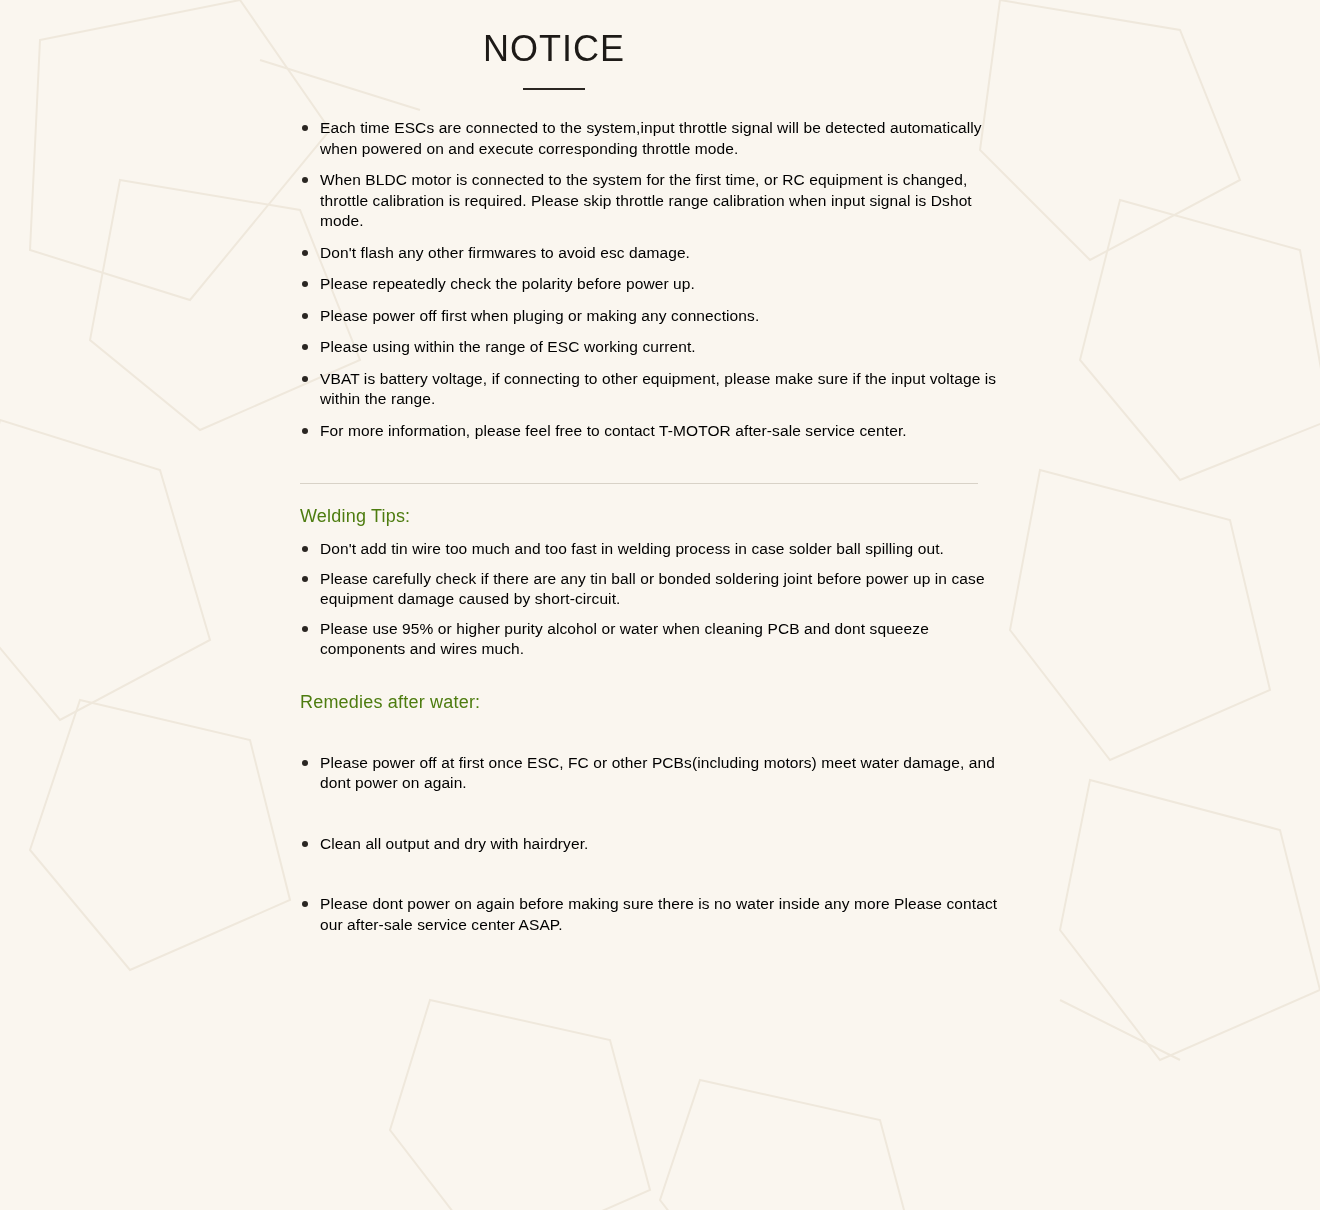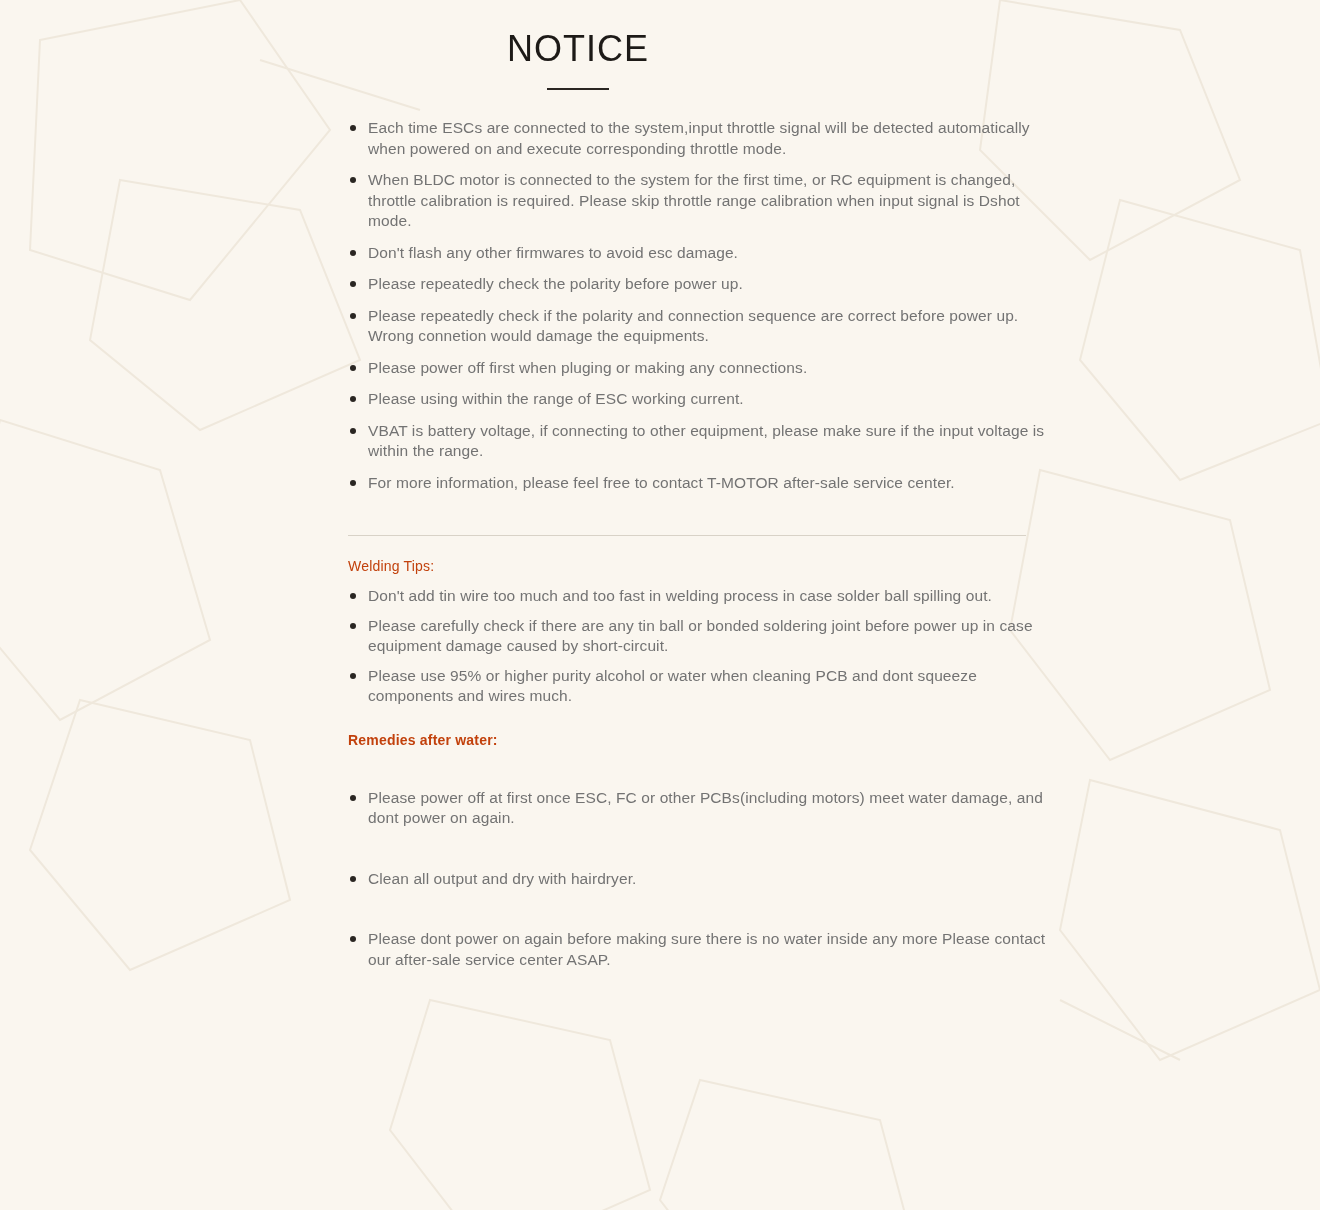--- a/index.html
+++ b/index.html
@@ -21,21 +21,20 @@
     inset: 0;
     pointer-events: none;
     z-index: 0;
   }
   .page {
     position: relative;
     z-index: 1;
     width: 1108px;
     height: 1210px;
     box-sizing: border-box;
-    padding-left: 48px;
   }
   .notice-title {
     text-align: center;
     font-size: 36px;
     font-weight: 400;
     letter-spacing: 1px;
     color: #1d1a17;
     margin: 0;
     padding-top: 28px;
   }
@@ -55,49 +54,48 @@
     list-style: none;
     margin: 0;
     padding: 0;
   }
   ul.bullets > li {
     position: relative;
     padding-left: 20px;
     margin-bottom: 11px;
     font-size: 15.5px;
     line-height: 20.5px;
-    color: #737373;
+    color: #000000;
     letter-spacing: 0.1px;
   }
   ul.bullets > li::before {
     content: "";
     position: absolute;
     left: 2px;
     top: 7px;
     width: 6px;
     height: 6px;
     background: #2a2622;
     border-radius: 50%;
   }
   .section-divider {
     width: 678px;
     height: 1px;
     background: #d8d2c7;
     margin: 42px 0 22px 0;
   }
   .section-heading {
-    font-size: 14px;
+    font-size: 18px;
     font-weight: 400;
-    color: #c2410c;
+    color: #4d7c0f;
     margin: 0 0 12px 0;
     letter-spacing: 0.2px;
   }
   .section-heading.second {
-    margin-top: 25px;
-    font-weight: bold;
+    margin-top: 32px;
   }
   ul.bullets.tight > li {
     margin-bottom: 9px;
   }
   ul.bullets.loose > li {
     margin-bottom: 15px;
     margin-top: 40px;
   }
 </style>
 </head>
@@ -125,21 +123,20 @@
   <h1 class="notice-title">NOTICE</h1>
   <div class="title-rule"></div>
 
   <div class="content">
 
     <ul class="bullets">
       <li>Each time ESCs are connected to the system,input throttle signal will be detected automatically when powered on and execute corresponding throttle mode.</li>
       <li>When BLDC motor is connected to the system for the first time, or RC equipment is changed, throttle calibration is required. Please skip throttle range calibration when input signal is Dshot mode.</li>
       <li>Don't flash any other firmwares to avoid esc damage.</li>
       <li>Please repeatedly check the polarity before power up.</li>
-      <li>Please repeatedly check if the polarity and connection sequence are correct before power up. Wrong connetion would damage the equipments.</li>
       <li>Please power off first when pluging or making any connections.</li>
       <li>Please using within the range of ESC working current.</li>
       <li>VBAT is battery voltage, if connecting to other equipment, please make sure if the input voltage  is within the range.</li>
       <li>For more information, please feel free to contact T-MOTOR after-sale service center.</li>
     </ul>
 
     <div class="section-divider"></div>
 
     <h2 class="section-heading">Welding Tips:</h2>
     <ul class="bullets tight">

